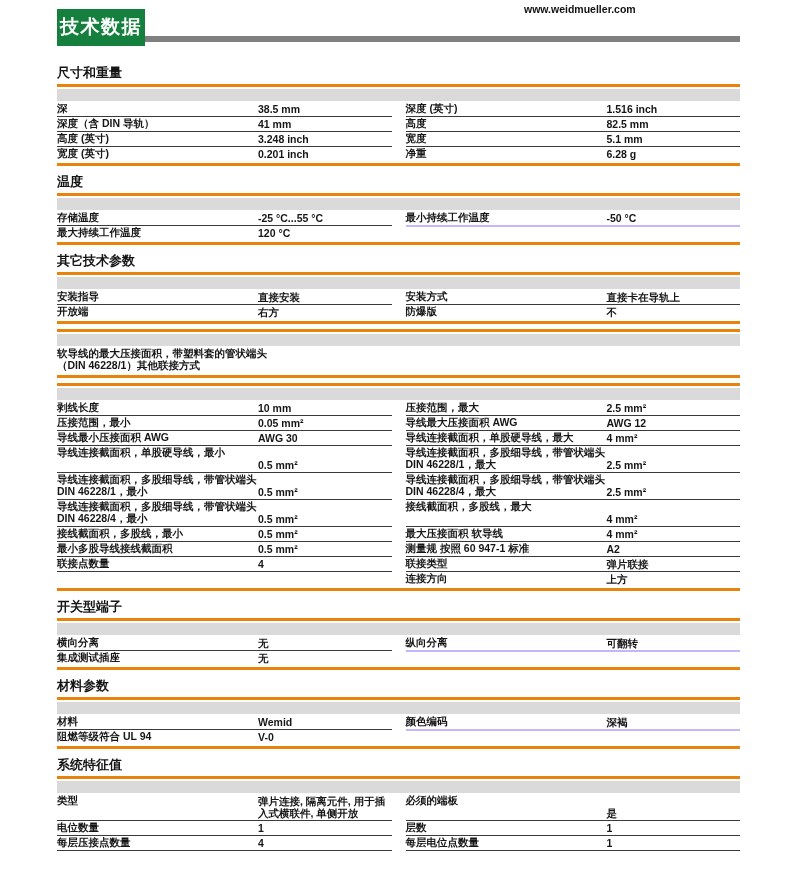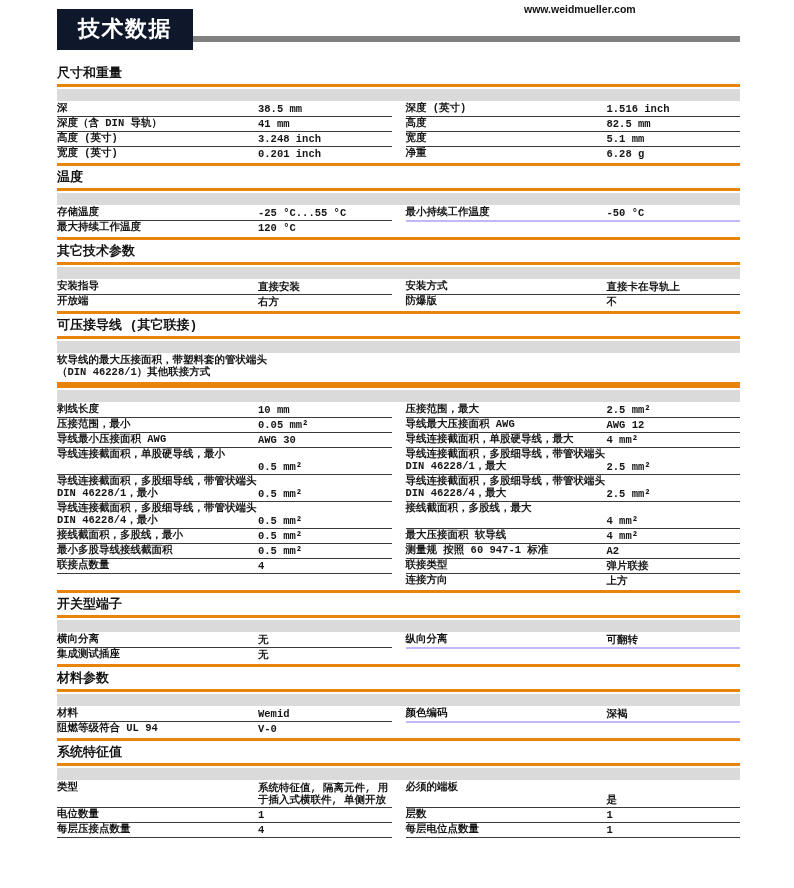--- a/index.html
+++ b/index.html
@@ -7,25 +7,25 @@
     width:794px;height:888px;background:#ffffff;color:#161616;
     font-family:"Liberation Sans","DejaVu Sans",sans-serif;
     position:relative;overflow:hidden;
   }
   .url{
     position:absolute;top:3px;left:524px;
     font-size:10.5px;font-weight:700;color:#111;text-decoration:none;
   }
   .title-bar{position:absolute;top:36px;left:57px;width:683px;height:6px;background:#808080;}
   .title-box{
-    position:absolute;top:9px;left:57px;background:#0f172a;color:#fff;
-    font-size:22px;font-weight:700;padding:5px 21px 6px;letter-spacing:1.5px;
+    position:absolute;top:9px;left:57px;background:#15803d;color:#fff;
+    font-size:19px;font-weight:700;padding:5px 3px 6px;letter-spacing:1.5px;
   }
   #sections{position:absolute;top:62px;left:57px;width:683px;}
-  .section{font-family:Liberation Mono, monospace;}
+  .section{margin-bottom:5px;}
   .sec-title{font-size:13px;font-weight:700;padding-top:2px;margin-bottom:2px;color:#141414;}
   .rule{height:3px;background:#E8830C;}
   .band{height:12px;background:#DADADA;margin-top:2px;}
   .cols{display:flex;gap:14px;margin-top:1px;margin-bottom:2px;}
   .col{flex:1;min-width:0;}
   .cols.single .col{flex:1 1 100%;}
   .row{
     position:relative;min-height:13px;padding:0px 0 1px;
     font-size:10.5px;line-height:12px;font-weight:700;
   }
@@ -91,21 +91,20 @@
           <div class="row"><span class="lbl">开放端</span><span class="val">右方</span></div>
         </div>
         <div class="col">
           <div class="row hr"><span class="lbl">安装方式</span><span class="val">直接卡在导轨上</span></div>
           <div class="row"><span class="lbl">防爆版</span><span class="val">不</span></div>
         </div>
       </div>
       <div class="rule"></div>
     </div>
     <div class="section">
-      <div class="sec-title">可压接导线 (其它联接)</div>
       <div class="rule"></div>
       <div class="band"></div>
       <div class="cols single">
         <div class="col">
           <div class="row h2"><span class="lbl">软导线的最大压接面积，带塑料套的管状端头 （DIN 46228/1）其他联接方式</span></div>
         </div>
       </div>
       <div class="rule"></div>
     </div>
     <div class="section">
@@ -167,21 +166,21 @@
         </div>
       </div>
       <div class="rule"></div>
     </div>
     <div class="section">
       <div class="sec-title">系统特征值</div>
       <div class="rule"></div>
       <div class="band"></div>
       <div class="cols">
         <div class="col">
-          <div class="row h2 hr"><span class="lbl">类型</span><span class="val">系统特征值, 隔离元件, 用于插入式横联件, 单侧开放</span></div>
+          <div class="row h2 hr"><span class="lbl">类型</span><span class="val">弹片连接, 隔离元件, 用于插入式横联件, 单侧开放</span></div>
           <div class="row hr"><span class="lbl">电位数量</span><span class="val">1</span></div>
           <div class="row hr"><span class="lbl">每层压接点数量</span><span class="val">4</span></div>
         </div>
         <div class="col">
           <div class="row h2 hr"><span class="lbl">必须的端板</span><span class="val">是</span></div>
           <div class="row hr"><span class="lbl">层数</span><span class="val">1</span></div>
           <div class="row hr"><span class="lbl">每层电位点数量</span><span class="val">1</span></div>
         </div>
       </div>
     </div>

